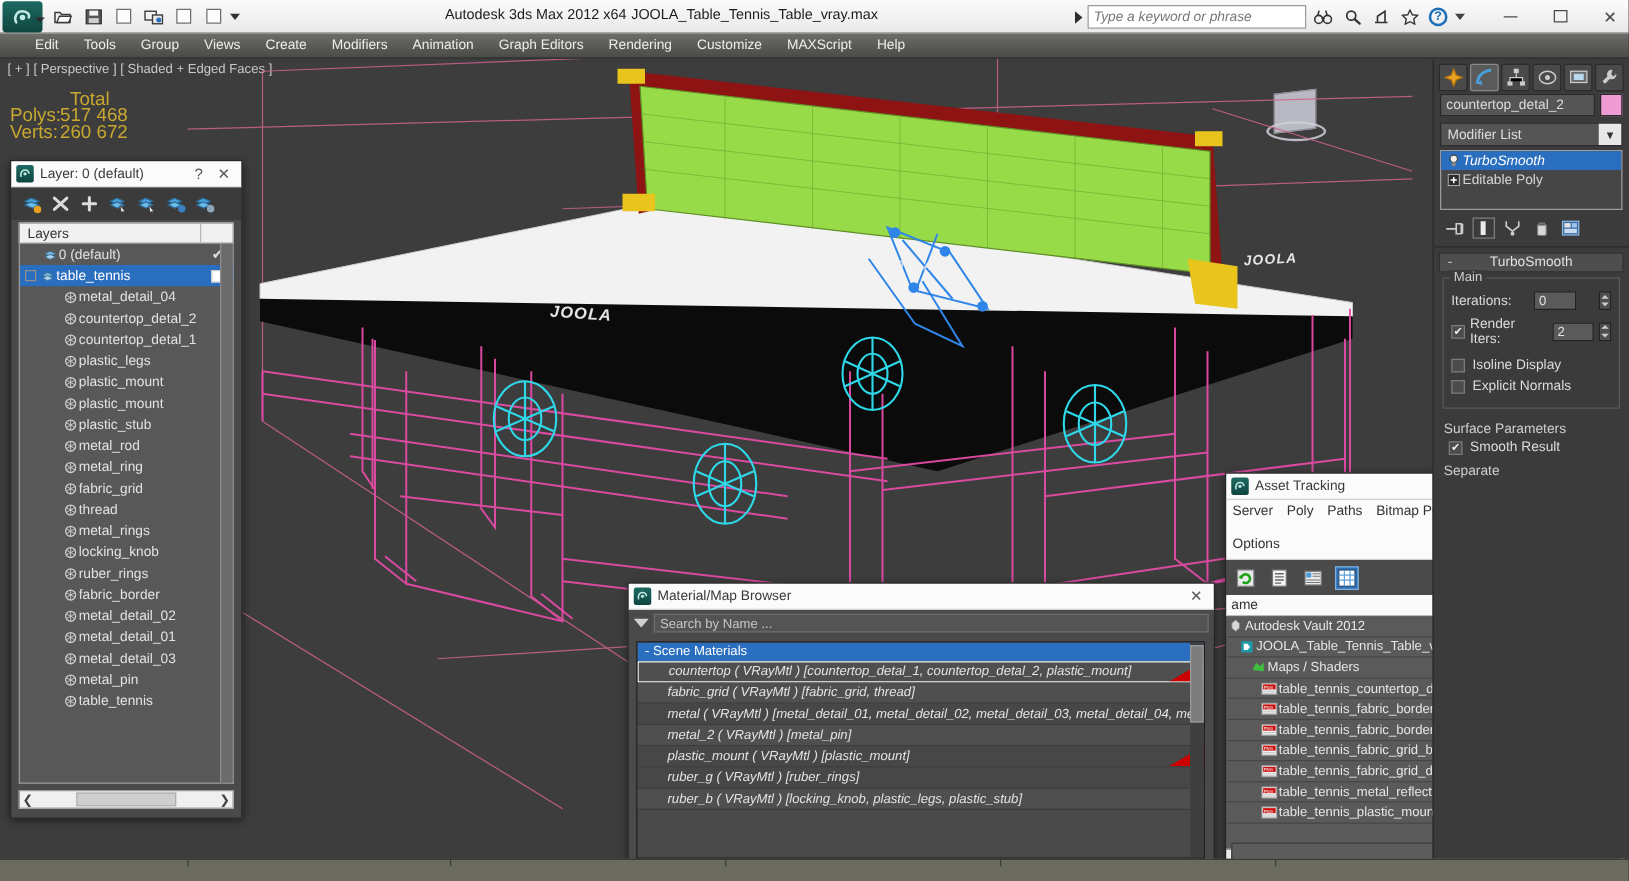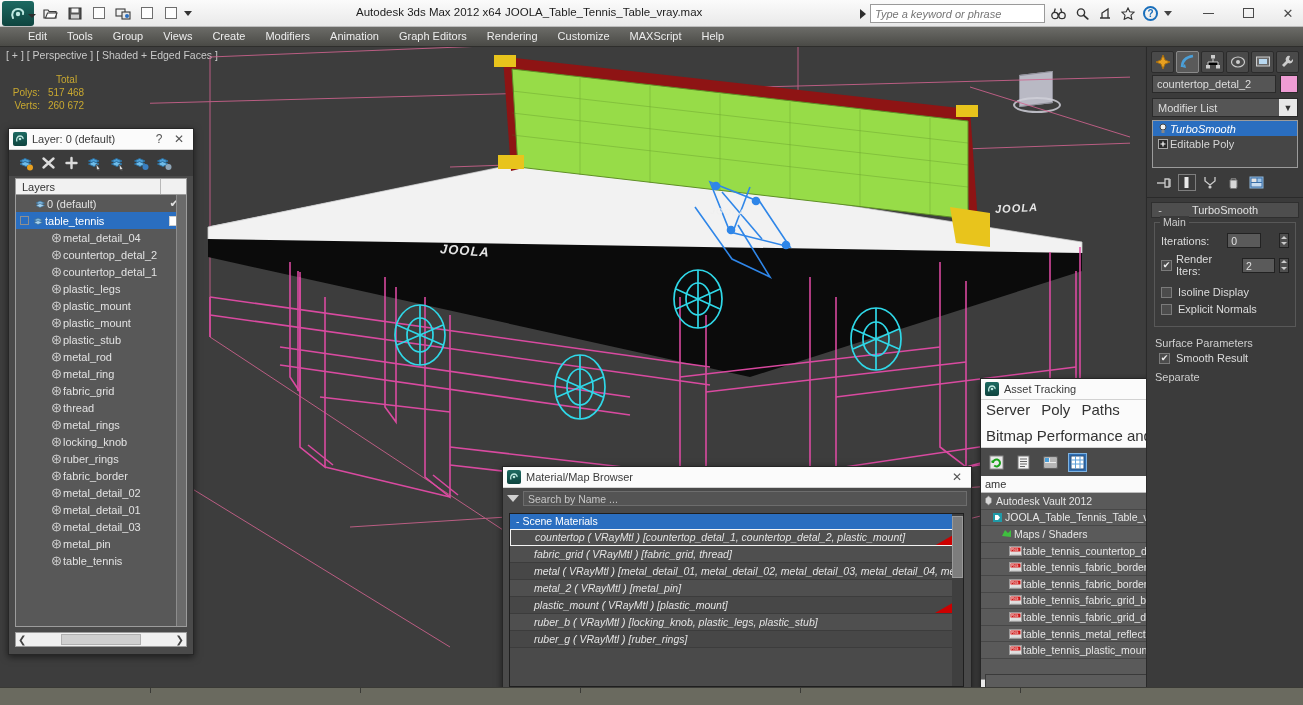--- a/index.html
+++ b/index.html
@@ -75,21 +75,21 @@
   .menu-item { padding: 0 10px; font-size: 11px; color: #ededed; line-height: 19px; }
 
   
   .viewport {
     position: absolute; left: 0; top: 47px; width: 1145px; height: 640px;
     background: #3d3d3d; overflow: hidden;
   }
   .vp-label {
     position: absolute; left: 6px; top: 2px; font-size: 10.5px; color: #c9c9c9;
   }
-  .vp-stats { position: absolute; left: 8px; top: 26px; font-size: 10px; color: #c8a830; line-height: 13px; }
+  .vp-stats { position: absolute; left: 8px; top: 26px; font-size: 15px; color: #c8a830; line-height: 13px; }
   .vp-stats .row { display: flex; }
   .vp-stats .lbl { width: 40px; text-align: right; padding-right: 8px; }
   .vp-stats .val { width: 58px; }
   .vp-stats .tot { padding-left: 48px; }
   .axis-tripod { position: absolute; left: 10px; bottom: 30px; width: 40px; height: 40px; }
 
   .viewcube {
     position: absolute; right: 82px; top: 22px; width: 52px; height: 52px;
   }
   .vc-box { position: absolute; left: 8px; top: 4px; width: 34px; height: 32px; background: #b9b9c4; border: 1px solid #8e8e98; transform: skewY(-7deg); }
@@ -171,21 +171,21 @@
   }
   .mb-item.alt { background: #474747; }
   .mb-item.selected { border: 1px solid #f4f4f4; height: 17px; line-height: 15px; }
   .mb-corner { position: absolute; right: 0; top: 0; width: 0; height: 0; border-bottom: 16px solid #cc0000; border-left: 28px solid transparent; }
   .mb-vscroll { position: absolute; right: 0; top: 0; width: 11px; bottom: 0; background: #3f3f3f; }
   .mb-vthumb { position: absolute; left: 0; top: 2px; width: 11px; height: 62px; background: #7d7d7d; border: 1px solid #9a9a9a; }
 
   
   #assettrack { left: 980px; top: 378px; width: 320px; height: 317px; }
   .at-menus { background: #fbfbfb; padding: 2px 5px 4px 5px; border-bottom: 1px solid #d2d2d2; }
-  .at-menurow { display: flex; flex-wrap: wrap; gap: 11px; font-size: 15px; color: #333; line-height: 15px; }
+  .at-menurow { display: flex; flex-wrap: wrap; gap: 11px; font-size: 11px; color: #333; line-height: 15px; }
   .at-toolbar { height: 28px; background: #4a4a4a; display: flex; align-items: center; padding: 0 6px; gap: 8px; }
   .at-tb { width: 19px; height: 19px; display: flex; align-items: center; justify-content: center; border: 1px solid transparent; }
   .at-tb.active { background: #2f6fb5; border-color: #7fb3e0; }
   .at-tb-right { margin-left: auto; display: flex; gap: 7px; }
   .at-head { height: 17px; background: #fafafa; display: flex; align-items: center; font-size: 11px; color: #333; border-bottom: 1px solid #bbb; gap: 28px; }
   .at-head .c1 { flex: 1; padding-left: 4px; }
   .at-head .c2 { width: 56px; border-left: 1px solid #bbb; padding-left: 5px; }
   .at-rows { position: relative; height: 186px; overflow: hidden; background: #5a5a5a; }
   .at-row { height: 16.6px; display: flex; align-items: center; font-size: 10.5px; color: #e6e6e6; border-bottom: 1px solid #474747; }
   .at-row .c1 { flex: 1; display: flex; align-items: center; white-space: nowrap; overflow: hidden; }
@@ -861,22 +861,22 @@
       <div class="mb-group">
         <span>-</span>
         <span>Scene Materials</span>
       </div>
       <div id="material-rows">
           <div class="mb-item selected"><span>countertop  ( VRayMtl ) [countertop_detal_1, countertop_detal_2, plastic_mount]</span><span class="mb-corner"></span></div>
           <div class="mb-item"><span>fabric_grid  ( VRayMtl ) [fabric_grid, thread]</span></div>
           <div class="mb-item alt"><span>metal  ( VRayMtl ) [metal_detail_01, metal_detail_02, metal_detail_03, metal_detail_04, metal_...</span></div>
           <div class="mb-item"><span>metal_2  ( VRayMtl ) [metal_pin]</span></div>
           <div class="mb-item alt"><span>plastic_mount  ( VRayMtl ) [plastic_mount]</span><span class="mb-corner"></span></div>
+          <div class="mb-item alt"><span>ruber_g  ( VRayMtl ) [ruber_rings]</span></div>
           <div class="mb-item"><span>ruber_b  ( VRayMtl ) [locking_knob, plastic_legs, plastic_stub]</span></div>
-          <div class="mb-item alt"><span>ruber_g  ( VRayMtl ) [ruber_rings]</span></div>
         </div>
       <div class="mb-vscroll">
         <div class="mb-vthumb"></div>
       </div>
     </div>
   </div>
 
   <div class="floatwin" id="assettrack">
     <div class="fw-title">
       <div class="fw-ico">

